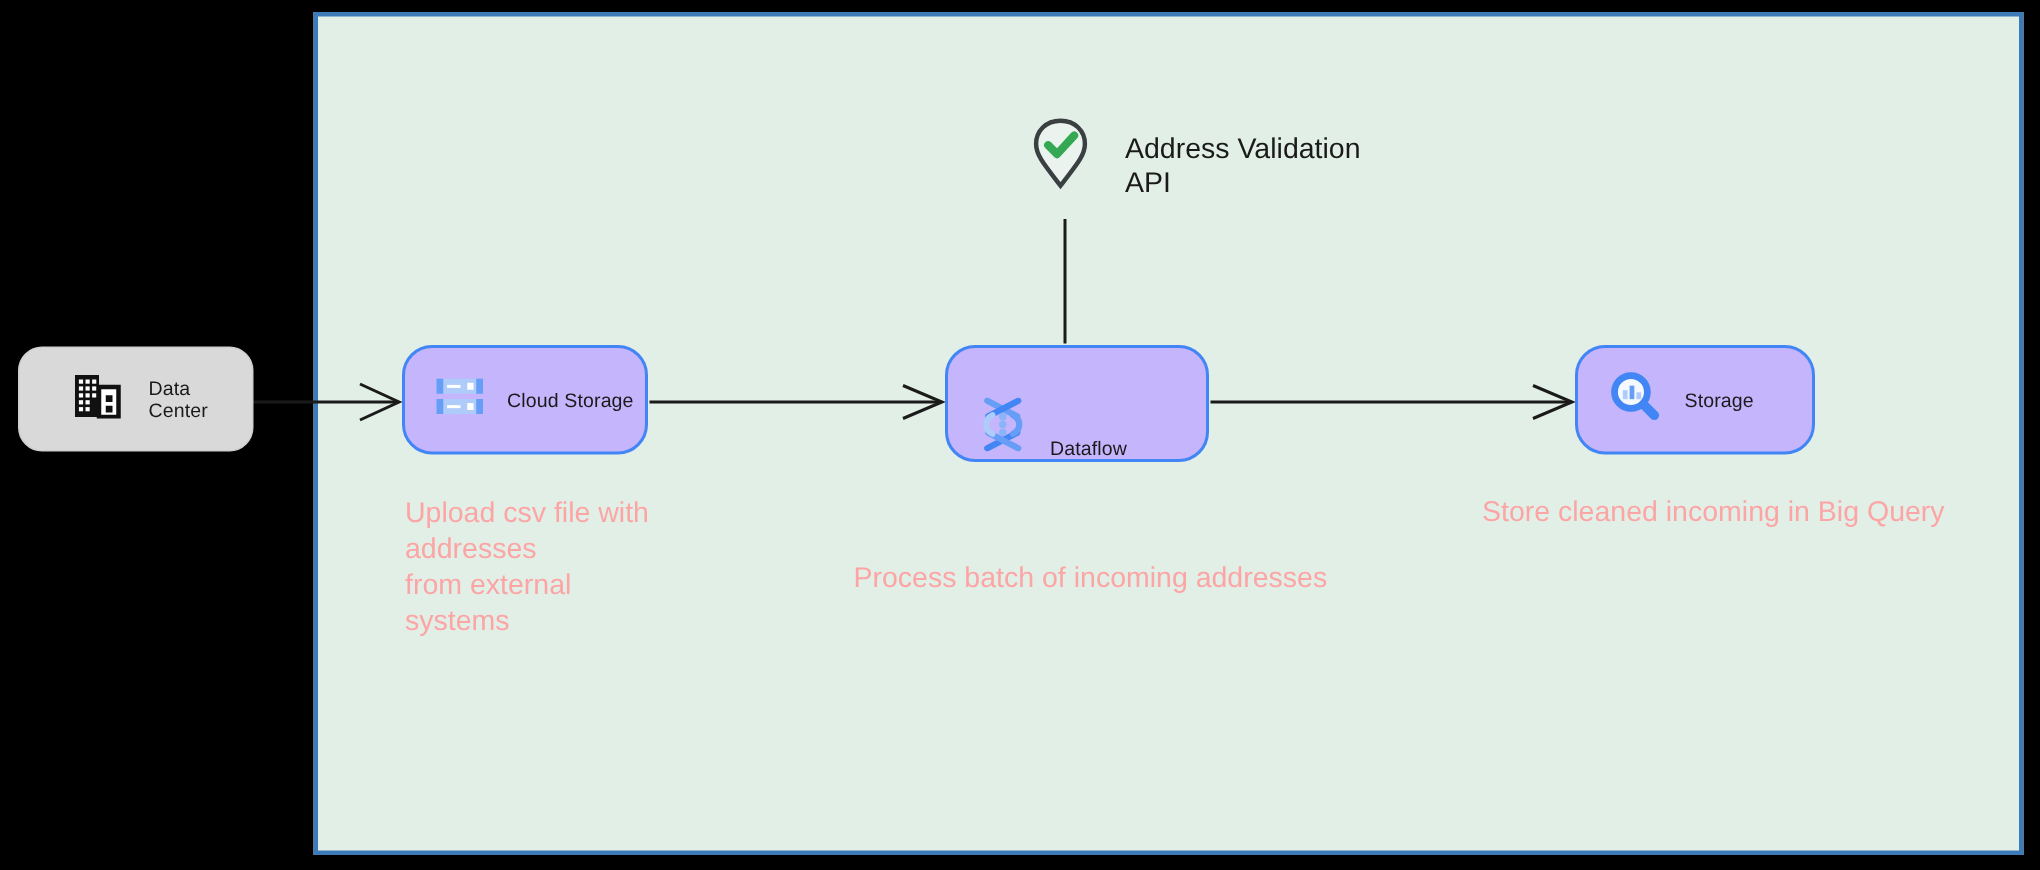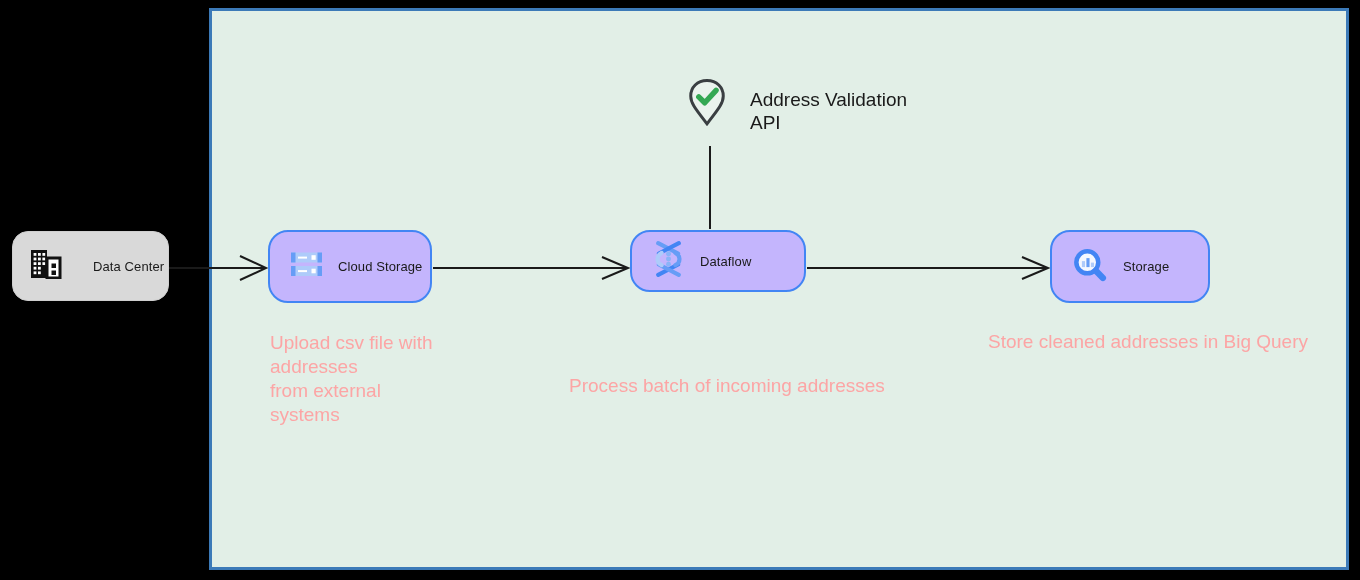--- a/index.html
+++ b/index.html
@@ -33,30 +33,30 @@
     cursor: default;
   }
   .node .label {
     font-size: 13px; color: #1a1a1a; letter-spacing: 0.1px;
   }
 
   .node-grey {
     left: 12px; top: 231px; width: 157px; height: 70px;
     background: #d9d9d9; border: 1px solid #cfcfcf;
     border-radius: 16px;
-    padding-left: 16px; gap: 30px;
+    padding-left: 35px; gap: 17px;
   }
   .node-service {
     background: #c4b5fd;
     border: 2px solid #4285f4;
     border-radius: 20px;
     padding-left: 20px; gap: 15px;
   }
   .node-cloud-storage { left: 268px; top: 230px; width: 164px; height: 73px; }
-  .node-dataflow      { left: 630px; top: 230px; width: 176px; height: 62px; }
+  .node-dataflow      { left: 630px; top: 230px; width: 176px; height: 78px; align-items: flex-end; }
   .node-bigquery      { left: 1050px; top: 230px; width: 160px; height: 73px; }
 
   .pin-group { position: absolute; left: 686px; top: 78px; z-index: 3; display: flex; }
   .pin-label {
     position: absolute; left: 64px; top: 10px;
     font-size: 19px; line-height: 23px; color: #1a1a1a;
     white-space: pre-line; width: 220px;
   }
 
   .annotation {
@@ -191,15 +191,15 @@
     </span>
     <div class="pin-label">Address Validation
 API</div>
   </div>
 
   <div class="annotation annotation-upload">Upload csv file with
 addresses
 from external
 systems</div>
   <div class="annotation annotation-process">Process batch of incoming addresses</div>
-  <div class="annotation annotation-store">Store cleaned addresses in Big Query</div>
+  <div class="annotation annotation-store">Store cleaned incoming in Big Query</div>
 
 </div>
 
 </body></html>

